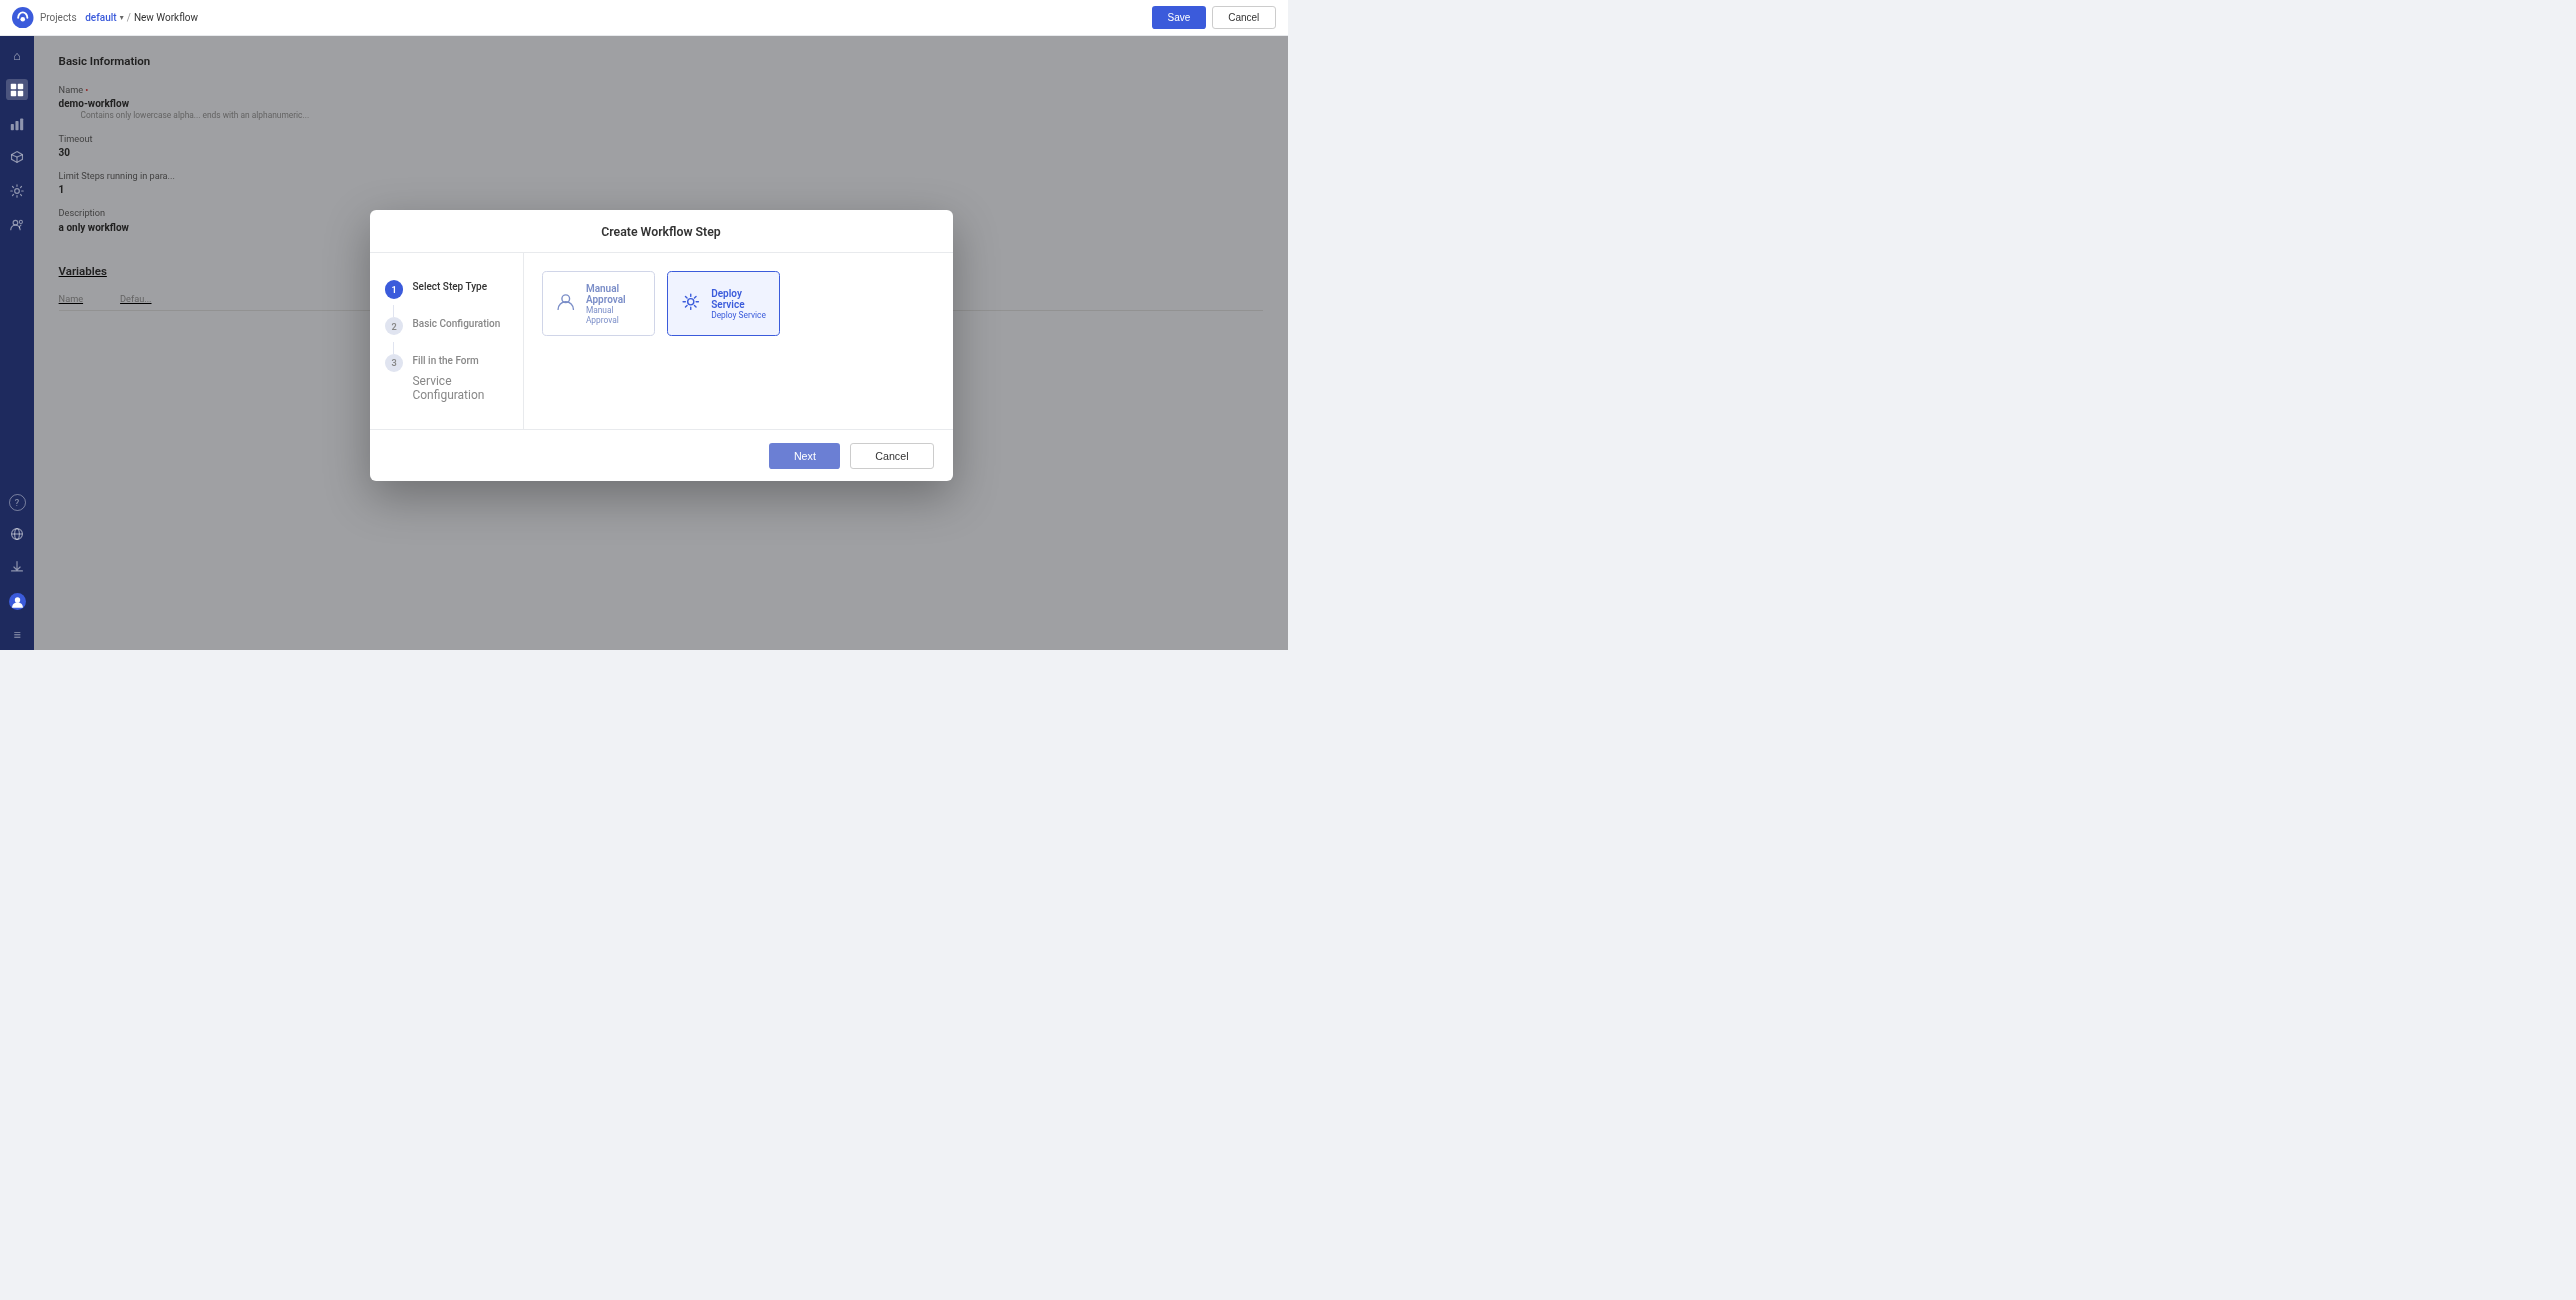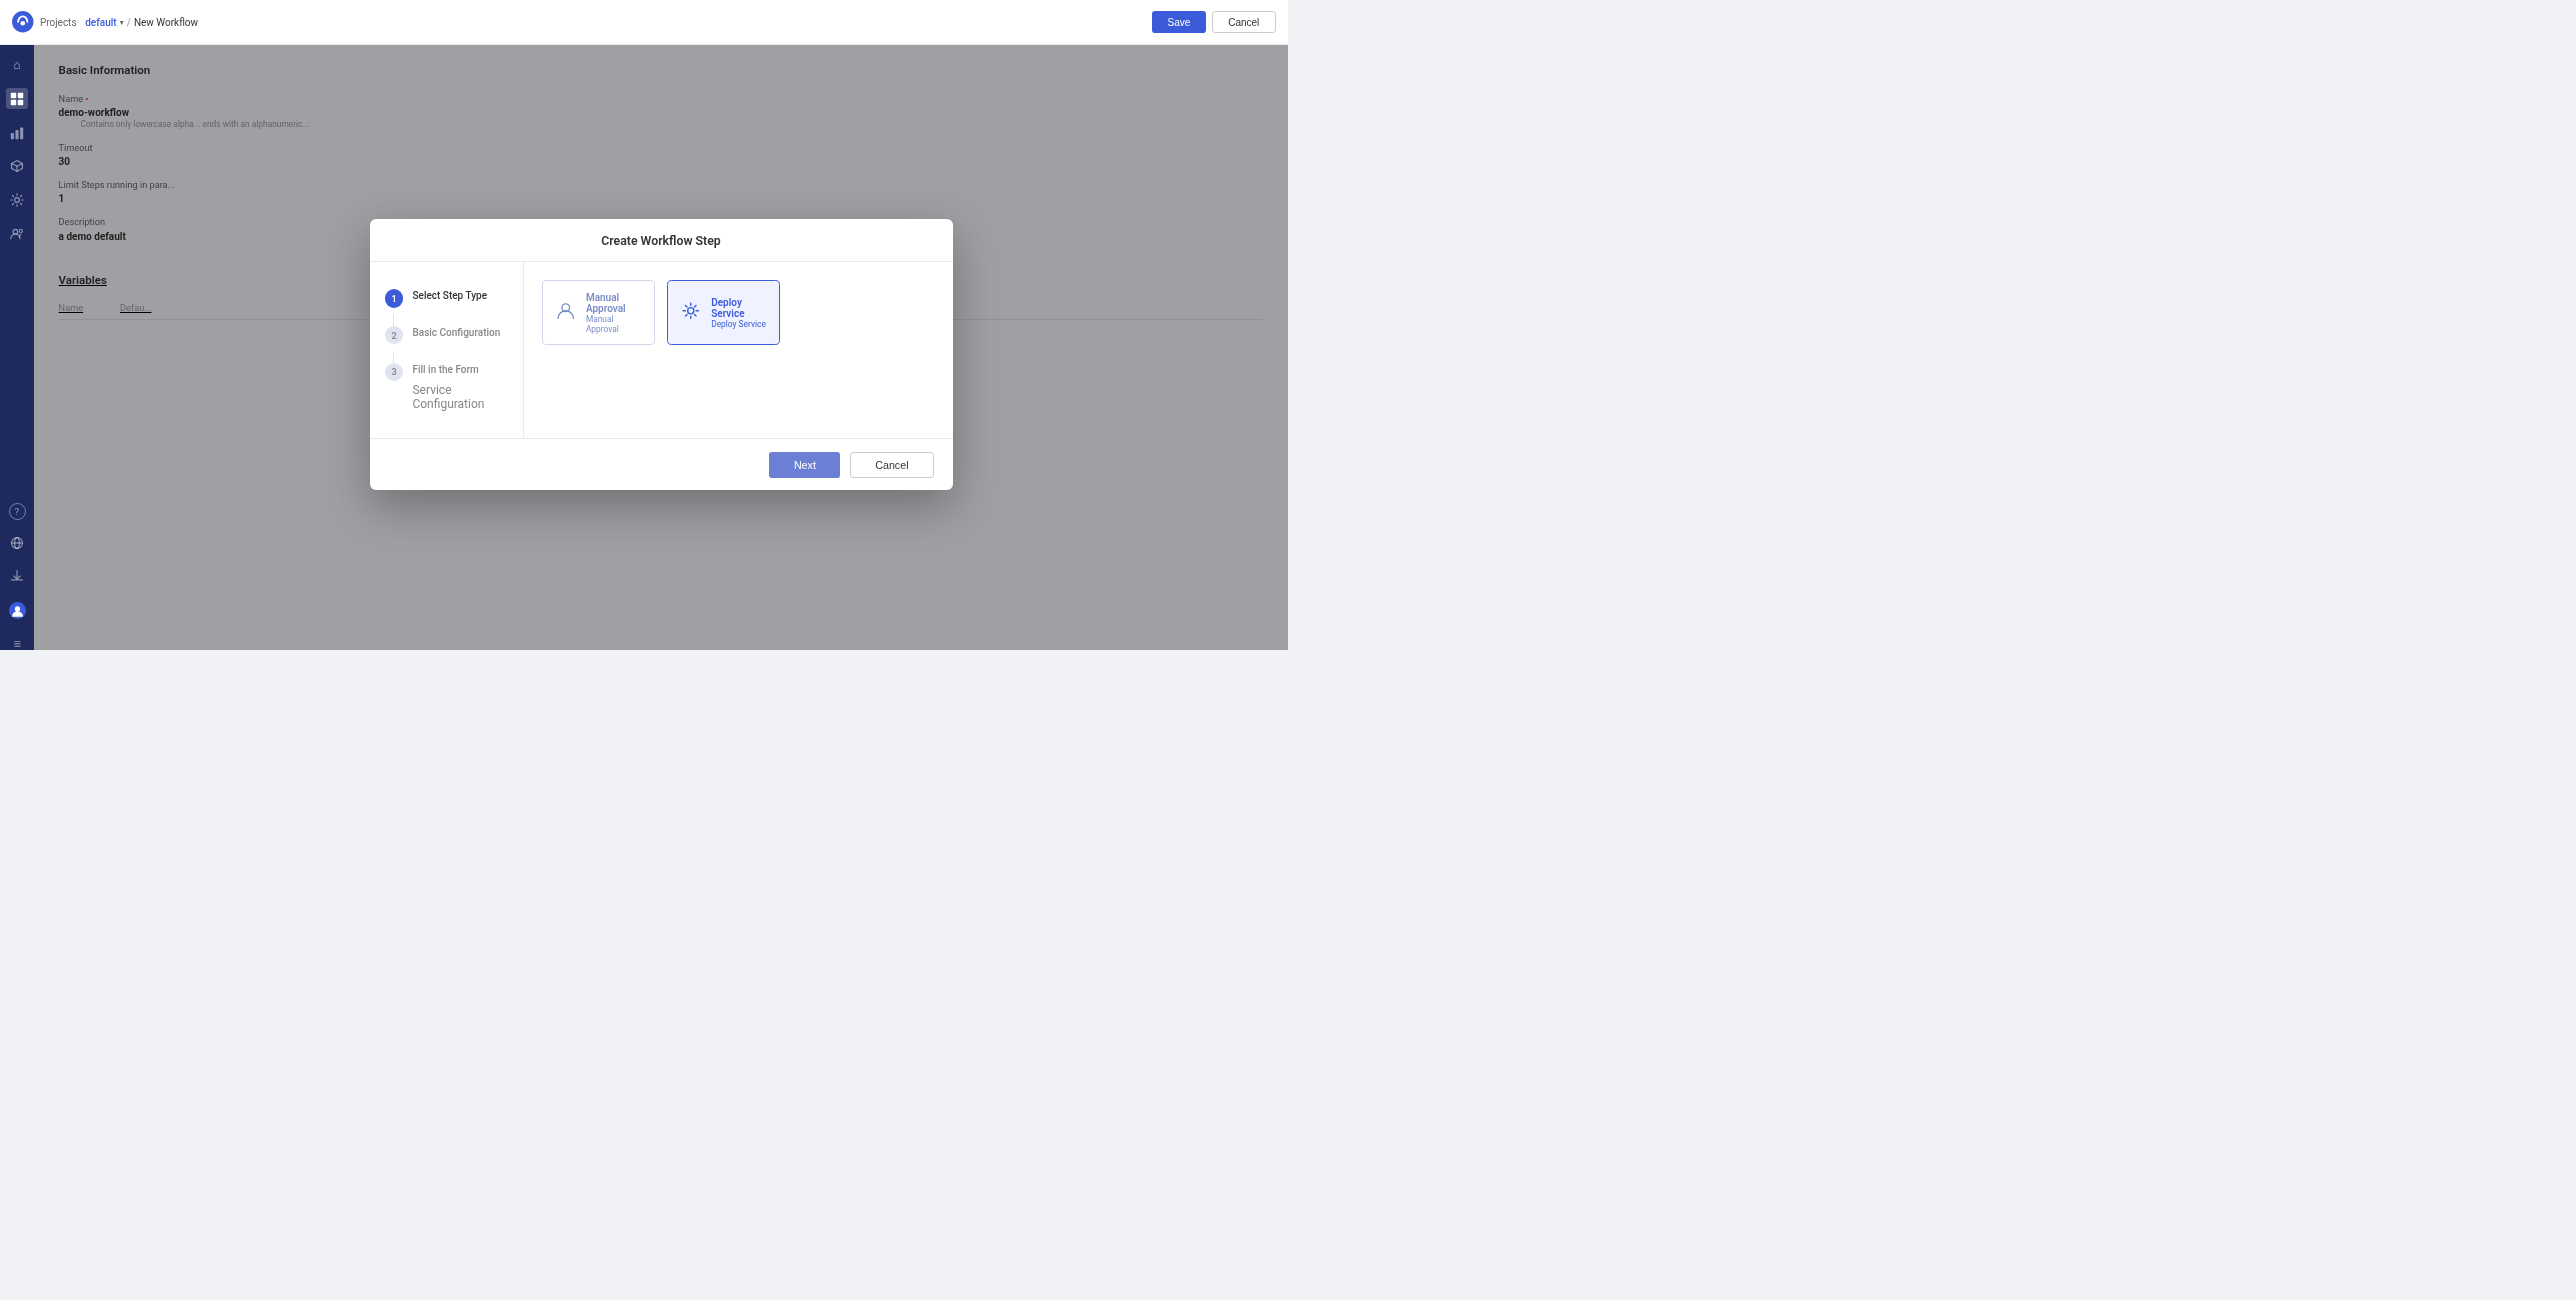--- a/index.html
+++ b/index.html
@@ -12,21 +12,21 @@
       position: relative;
     }
 
     
     .top-nav {
       display: flex;
       align-items: center;
       justify-content: space-between;
       background: #fff;
       border-bottom: 0.8px solid #e8eaed;
-      height: 45px;
+      height: 36px;
       padding: 0 12.3px;
       position: relative;
       z-index: 1;
     }
     .top-nav-left {
       display: flex;
       align-items: center;
       gap: 6.1px;
     }
     .logo {
@@ -420,21 +420,21 @@
         <div class="form-value">30</div>
       </div>
 
       <div class="form-group">
         <span class="form-label">Limit Steps running in para...</span>
         <div class="form-value">1</div>
       </div>
 
       <div class="form-group">
         <span class="form-label">Description</span>
-        <div class="form-value">a demo default</div>
+        <div class="form-value">a only workflow</div>
       </div>
 
       <div style="margin-top:31px;text-decoration:underline;">
         <div class="section-title">Variables</div>
         <div style="display:flex; gap:37px; font-size:9.2px; color:#999; border-bottom:0.8px solid #e0e0e0; padding-bottom:6.1px;">
           <span>Name</span>
           <span>Defau...</span>
         </div>
       </div>
     </div>

